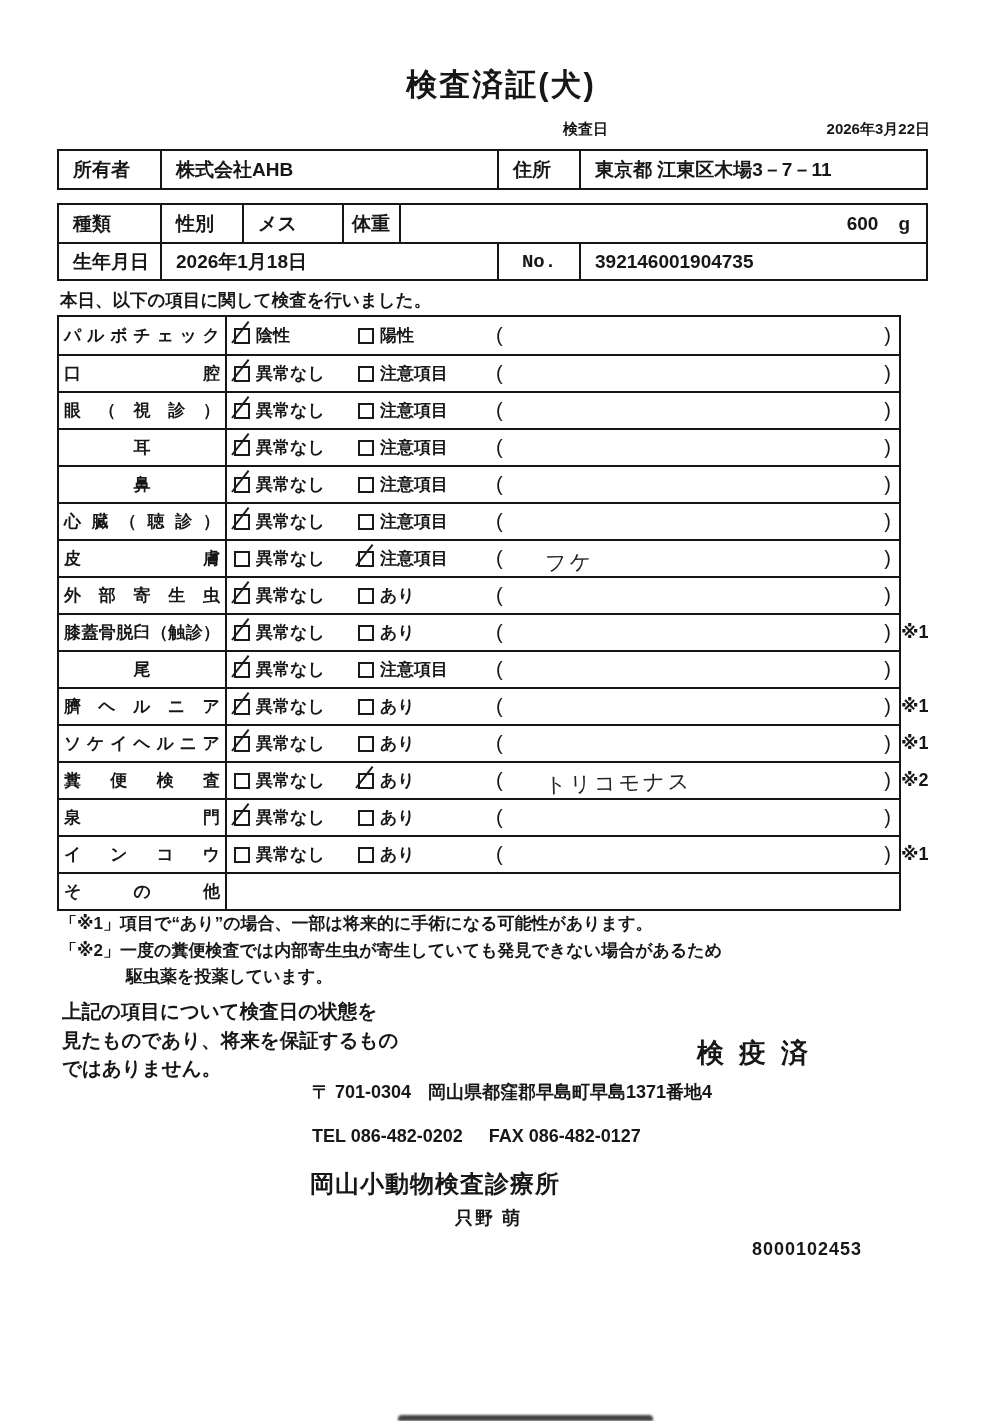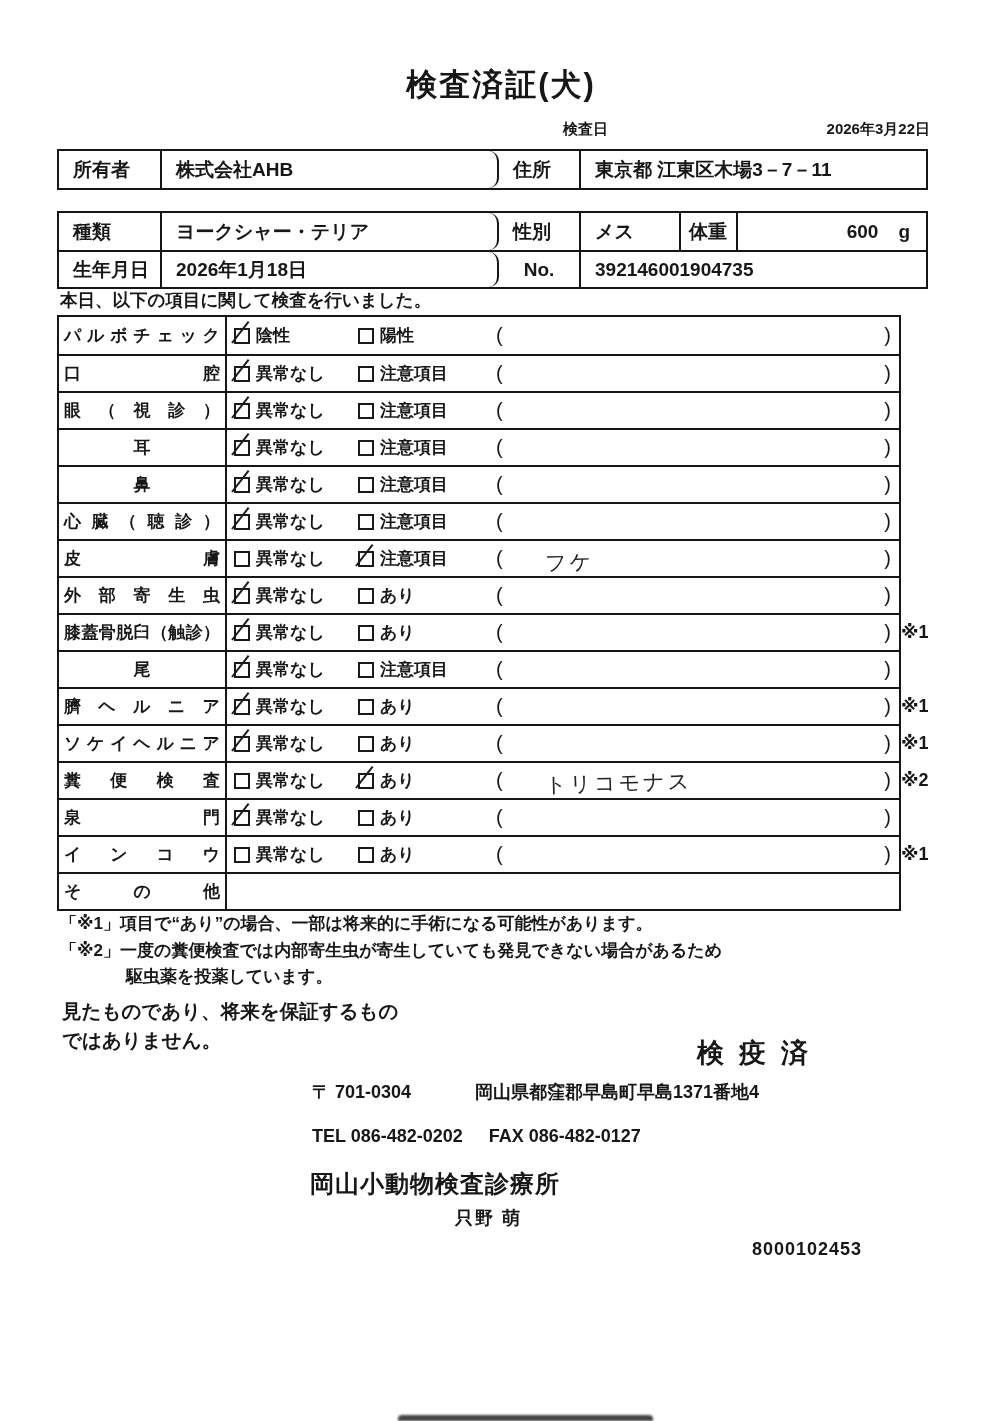--- a/index.html
+++ b/index.html
@@ -23,25 +23,25 @@
   .tbl { position:absolute; left:57px; width:871px; border:2.5px solid #161616; background:#fff; }
   .trow { display:flex; height:37px; }
   .trow + .trow { border-top:2.5px solid #161616; }
   .c {
     display:flex; align-items:center; padding:0 14px;
     font-size:19px; font-weight:600; border-right:2.5px solid #161616;
     white-space:nowrap; overflow:hidden;
   }
   .c.last { border-right:none; flex:1; }
   .w-label { width:103px; }
-  .w-val { width:337px;border-radius:10px; }
+  .w-val { width:337px; }
   .w-label2 { width:82px; }
   .w-sex { width:100px; }
   .w-wlabel { width:57px; padding:14px 8px; }
-  .c.center { justify-content:center; padding:8px 4px; }
+  .c.center { justify-content:center; padding:8px 4px;font-family:Liberation Mono, monospace; }
   .c.weight { justify-content:flex-end; gap:20px; padding-right:16px; }
   
   .intro { position:absolute; top:288px; left:60px; font-size:17.5px; font-weight:600; }
   
   .exam { position:absolute; top:315px; left:57px; width:844px; border:2.5px solid #161616; background:#fff; }
   .erow { display:flex; align-items:stretch; height:37px; position:relative; }
   .erow + .erow { border-top:2px solid #161616; }
   .e-item {
     width:168px; border-right:2px solid #161616;
     display:flex; align-items:center; padding:0 5px;
@@ -64,21 +64,21 @@
     flex:1; padding-left:42px; font-size:21px; letter-spacing:3px;
     transform:rotate(-1.5deg); color:#242424;
   }
   .e-mark { position:absolute; right:-42px; top:6px; width:40px; font-size:18px; font-weight:700; }
   
   .footnotes { position:absolute; top:911px; left:60px; font-size:17px; font-weight:600; line-height:26.5px; }
   .footnotes .indent { padding-left:66px; }
   
   .disclaimer { position:absolute; top:997px; left:62px; font-size:19.5px; font-weight:700; line-height:28.5px; }
   .stamp { position:absolute; top:1035px; left:697px; font-size:27px; font-weight:700; letter-spacing:15px; white-space:nowrap; }
-  .postal-line { position:absolute; top:1080px; left:312px; display:flex; gap:64px; font-size:18px; font-weight:600; }
+  .postal-line { position:absolute; top:1080px; left:312px; display:flex; gap:17px; font-size:18px; font-weight:600; }
   .tel-line { position:absolute; top:1126px; left:312px; display:flex; gap:26px; font-size:18px; font-weight:600; }
   .clinic-name { position:absolute; top:1168px; left:310px; font-size:24px; font-weight:700; letter-spacing:1px; }
   .vet-name { position:absolute; top:1206px; left:455px; font-size:18px; font-weight:600; letter-spacing:2px; }
   .code { position:absolute; top:1239px; left:752px; font-size:18px; font-weight:600; letter-spacing:1px; }
   .artifact {
     position:absolute; bottom:0; left:398px; width:255px; height:6px;
     background:#161616; opacity:.8; filter:blur(1px); border-radius:4px 4px 0 0;
   }
 </style>
 </head>
@@ -93,24 +93,23 @@
 
 <div class="tbl" style="top:149px;">
   <div class="trow">
     <div class="c w-label">所有者</div>
     <div class="c w-val">株式会社AHB</div>
     <div class="c w-label2">住所</div>
     <div class="c last">東京都 江東区木場3－7－11</div>
   </div>
 </div>
 
-<div class="tbl" style="top:203px;margin-top:8px;">
+<div class="tbl" style="top:203px;">
   <div class="trow">
     <div class="c w-label">種類</div>
-    <div class="c w-val">ヨークシャー・テリア</div>
     <div class="c w-label2">性別</div>
     <div class="c w-sex">メス</div>
     <div class="c w-wlabel">体重</div>
     <div class="c last weight">
       <span>600</span>
       <span>g</span>
     </div>
   </div>
   <div class="trow">
     <div class="c w-label">生年月日</div>
@@ -499,20 +498,21 @@
     </div>
 </div>
 
 <div class="footnotes">
   <div>「※1」項目で“あり”の場合、一部は将来的に手術になる可能性があります。</div>
   <div>「※2」一度の糞便検査では内部寄生虫が寄生していても発見できない場合があるため</div>
   <div class="indent">駆虫薬を投薬しています。</div>
 </div>
 
 <div class="disclaimer">
+  <div>上記の項目について検査日の状態を</div>
   <div>見たものであり、将来を保証するもの</div>
   <div>ではありません。</div>
 </div>
 
 <div class="stamp">検疫済</div>
 
 <div class="postal-line">
   <span>〒 701-0304</span>
   <span>岡山県都窪郡早島町早島1371番地4</span>
 </div>

